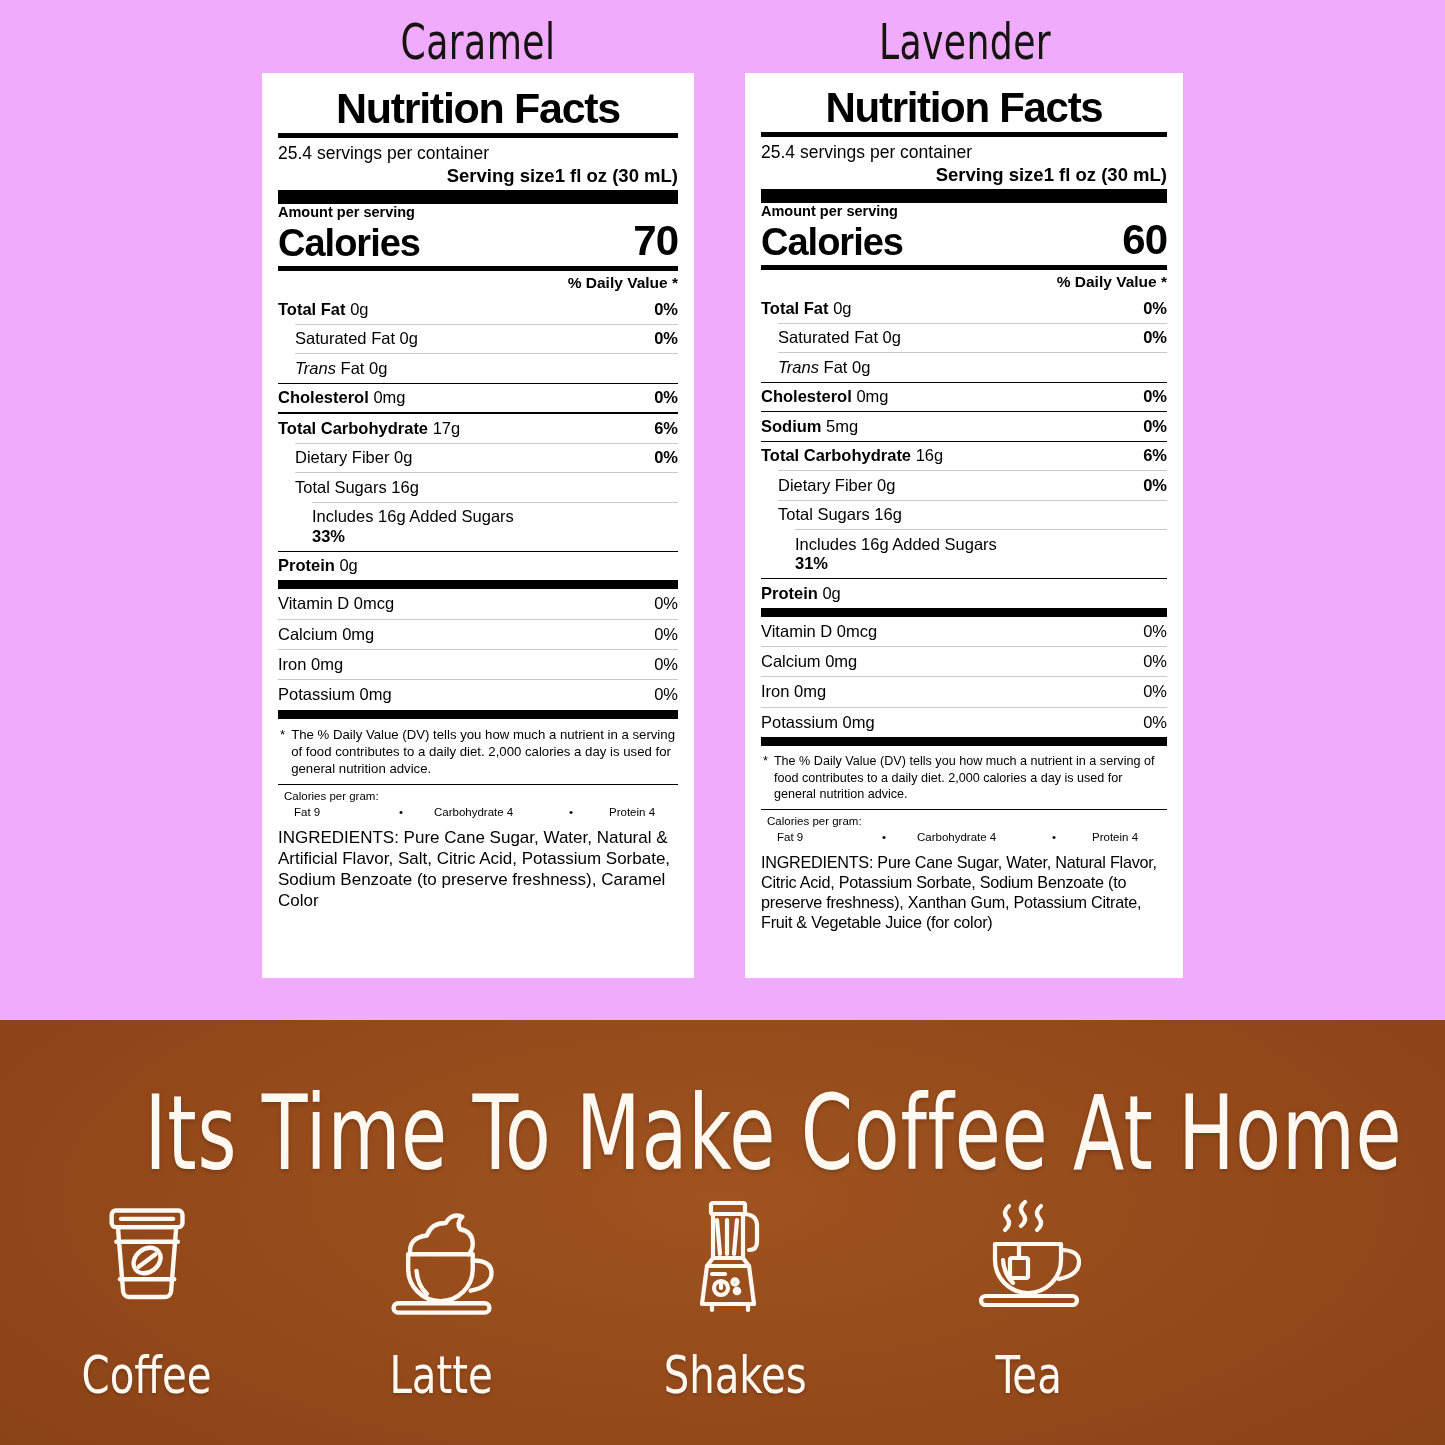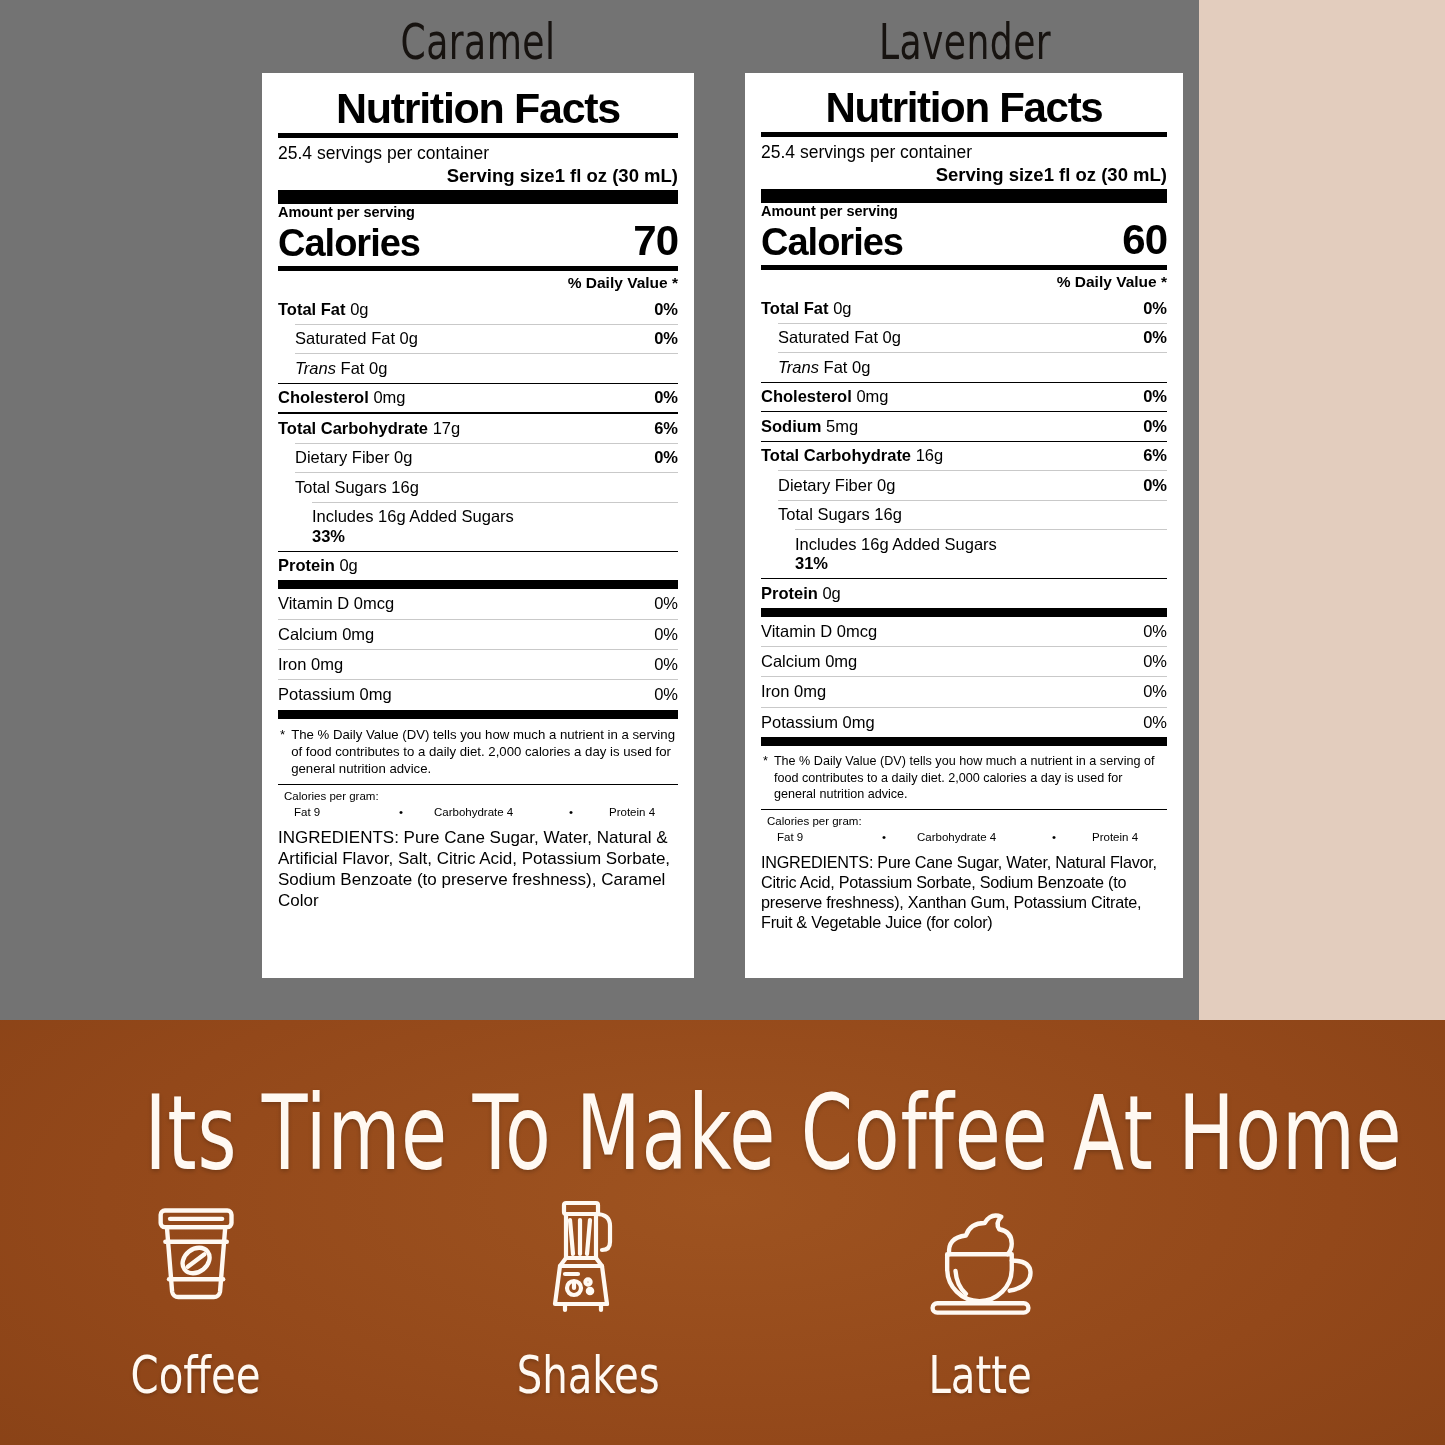--- a/index.html
+++ b/index.html
@@ -6,22 +6,22 @@
   html,body { width:1445px; height:1445px; }
   body {
     background:#E3CDBE;
     font-family:"Liberation Sans", sans-serif;
     position:relative;
     overflow:hidden;
   }
 
   
   .top-area {
-    position:absolute; left:0; top:0; width:1199px; height:1020px;
-    background:#737373;
+    position:absolute; left:0; top:0; width:1445px; height:1020px;
+    background:#f0abfc;
   }
 
   .flavor-title {
     position:absolute;
     font-family:"DejaVu Sans Condensed","Liberation Sans Narrow","Liberation Sans", sans-serif;
     font-size:49px;
     font-weight:400;
     color:#171310;
     text-align:center;
     letter-spacing:0.5px;
@@ -386,20 +386,33 @@
           <rect x="16" y="12" width="68" height="16" rx="4"></rect>
           <path d="M22 28 h56 l-5 62 a6 6 0 0 1 -6 5 H33 a6 6 0 0 1 -6 -5 Z"></path>
           <line x1="20.5" y1="42" x2="79.5" y2="42"></line>
           <line x1="24" y1="78" x2="76" y2="78"></line>
           <line x1="25" y1="20" x2="75" y2="20"></line>
           <ellipse cx="50" cy="60" rx="14" ry="11" transform="rotate(-38 50 60)"></ellipse>
           <path d="M42 66 Q50 60 58 54"></path>
         </g>
       </svg>
       <div class="icon-label">Coffee</div>
+    </div>
+
+    <div class="icon-cell">
+      <svg class="icon-svg" viewBox="0 0 120 120">
+        <g fill="none" stroke="#FFF9F2" stroke-width="4.2" stroke-linecap="round" stroke-linejoin="round">
+          <path d="M28 54 h62 v14 a31 31 0 0 1 -31 31 a31 31 0 0 1 -31 -31 Z"></path>
+          <path d="M90 60 q18 0 18 12 q0 13 -20 17"></path>
+          <path d="M30 54 q-2 -16 16 -18 q4 -12 18 -12 q6 -10 16 -6 q-6 6 -2 12 q12 2 12 14 q0 6 -4 10"></path>
+          <path d="M36 70 q1 14 10 22"></path>
+          <rect x="14" y="101" width="92" height="9" rx="4.5"></rect>
+        </g>
+      </svg>
+      <div class="icon-label">Latte</div>
     </div>
 
     <div class="icon-cell">
       <svg class="icon-svg" viewBox="0 0 100 125">
         <g fill="none" stroke="#FFF9F2" stroke-width="4.2" stroke-linecap="round" stroke-linejoin="round">
           <rect x="26" y="5" width="34" height="11" rx="2"></rect>
           <path d="M28 16 h30 v44 h-30 Z"></path>
           <path d="M58 16 q14 0 14 12 v16 q0 8 -8 8"></path>
           <path d="M32 22 l3 34 M42 22 l0 34 M52 22 l-3 34"></path>
           <path d="M28 60 h30 l6 8 h-42 Z"></path>
@@ -410,27 +423,30 @@
           <circle cx="50" cy="84" r="2.6"></circle>
           <circle cx="52" cy="93" r="2.2"></circle>
           <line x1="22" y1="106" x2="69" y2="106"></line>
           <path d="M27 106 v6 M63 106 v6"></path>
         </g>
       </svg>
       <div class="icon-label">Shakes</div>
     </div>
 
     <div class="icon-cell">
-      <svg class="icon-svg" viewBox="0 0 120 120">
+      <svg class="icon-svg" viewBox="0 0 120 125">
         <g fill="none" stroke="#FFF9F2" stroke-width="4.2" stroke-linecap="round" stroke-linejoin="round">
-          <path d="M28 54 h62 v14 a31 31 0 0 1 -31 31 a31 31 0 0 1 -31 -31 Z"></path>
-          <path d="M90 60 q18 0 18 12 q0 13 -20 17"></path>
-          <path d="M30 54 q-2 -16 16 -18 q4 -12 18 -12 q6 -10 16 -6 q-6 6 -2 12 q12 2 12 14 q0 6 -4 10"></path>
-          <path d="M36 70 q1 14 10 22"></path>
-          <rect x="14" y="101" width="92" height="9" rx="4.5"></rect>
+          <path d="M40 8 q-7 6 -2 12 q5 6 -2 12"></path>
+          <path d="M56 4 q-7 6 -2 12 q5 6 -2 12"></path>
+          <path d="M72 8 q-7 6 -2 12 q5 6 -2 12"></path>
+          <path d="M26 46 h66 v16 a33 33 0 0 1 -33 33 a33 33 0 0 1 -33 -33 Z"></path>
+          <path d="M92 52 q18 0 18 12 q0 13 -20 17"></path>
+          <path d="M34 62 q1 14 10 23"></path>
+          <path d="M50 46 l0 14"></path>
+          <rect x="41" y="60" width="18" height="20" rx="2"></rect>
+          <rect x="12" y="98" width="96" height="9" rx="4.5"></rect>
         </g>
       </svg>
-      <div class="icon-label">Latte</div>
-    </div>
-
+      <div class="icon-label">Tea</div>
+    </div>
 
   </div>
 </div>
 
 </body></html>

